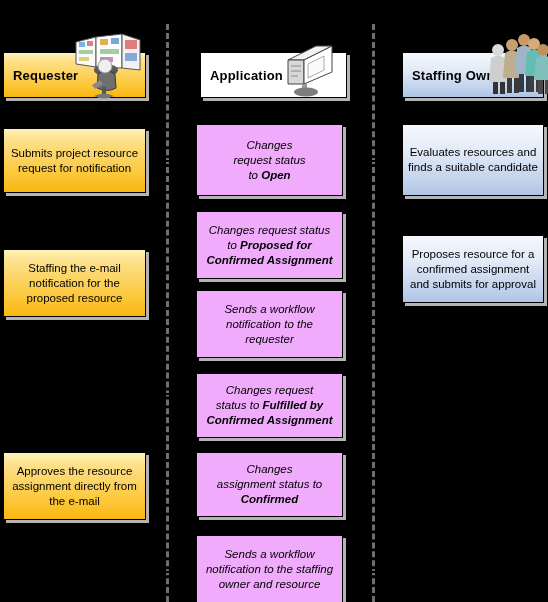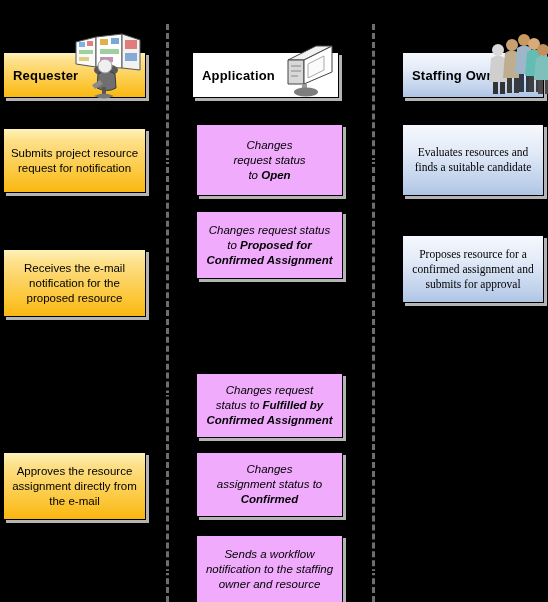--- a/index.html
+++ b/index.html
@@ -30,21 +30,20 @@
     z-index:5;
   }
   .node b{font-weight:bold;}
 
   .node.white{background:#f0abfc;font-style:italic;}
   .node.orange{
     background:linear-gradient(to bottom,#fdf3b8 0%,#fde08a 18%,#fcc83c 70%,#f9b711 100%);
   }
   .node.blue{
     background:linear-gradient(to bottom,#f5f8fd 0%,#e4ecf8 35%,#bdcfea 85%,#aec4e4 100%);
-    font-family:Liberation Serif, serif;
   }
 
   
   .lane-head{
     position:absolute;
     box-sizing:border-box;
     border:1px solid #000;
     box-shadow:3px 3px 0 rgba(190,190,190,0.95);
     z-index:6;
     display:flex;align-items:center;
@@ -102,21 +101,21 @@
       <rect x="65" y="23" width="12" height="8" fill="#86a9d8"></rect>
       <ellipse cx="46" cy="40" rx="12" ry="6" fill="#5a5a5a"></ellipse>
       <path d="M38 44 q8 -6 17 0 l1 14 q-9 5 -19 0 z" fill="#6f6f6f" stroke="#3a3a3a" stroke-width="1"></path>
       <circle cx="45" cy="36" r="7" fill="#efefef" stroke="#9a9a9a" stroke-width="1"></circle>
       <path d="M40 50 l-8 5 l3 4 l8 -5 z" fill="#8a8a8a"></path>
       <rect x="42" y="57" width="4" height="8" fill="#555"></rect>
       <path d="M34 66 q10 -5 20 0 q-10 5 -20 0" fill="#777"></path>
     </g>
   </svg>
 
-  <div class="lane-head white" style="left:192px;top:52px;width:147px;height:46px;">
+  <div class="lane-head white" style="left:200px;top:52px;width:147px;height:46px;">
     <span class="lh-label">Application</span>
   </div>
 
   <svg class="lane-art" style="left:278px;top:38px;" width="62" height="62" viewBox="0 0 62 62">
     <g>
       <polygon points="10,22 38,8 54,8 26,22" fill="#f2f2f2" stroke="#444" stroke-width="1"></polygon>
       <polygon points="10,22 26,22 26,46 10,46" fill="#d8d8d8" stroke="#444" stroke-width="1"></polygon>
       <polygon points="26,22 54,8 54,34 26,46" fill="#ffffff" stroke="#444" stroke-width="1"></polygon>
       <line x1="13" y1="28" x2="23" y2="28" stroke="#888" stroke-width="1"></line>
       <line x1="13" y1="33" x2="23" y2="33" stroke="#888" stroke-width="1"></line>
@@ -217,23 +216,26 @@
 
   <div class="node white" style="left:196px;top:211px;width:147px;height:68px;">
     <span>Changes request status<br>to <b>Proposed for<br>Confirmed Assignment</b></span>
   </div>
 
   <div class="node blue" style="left:402px;top:235px;width:142px;height:68px;">
     <span>Proposes resource for a confirmed assignment and submits for approval</span>
   </div>
 
   <div class="node orange" style="left:3px;top:249px;width:143px;height:68px;">
-    <span>Receives the e-mail notification for the proposed resource</span>
-  </div>
-
+    <span>Staffing the e-mail notification for the proposed resource</span>
+  </div>
+
+  <div class="node white" style="left:196px;top:290px;width:147px;height:68px;">
+    <span>Sends a workflow notification to the requester</span>
+  </div>
 
   <div class="node white" style="left:196px;top:373px;width:147px;height:65px;">
     <span>Changes request<br>status to <b>Fulfilled by<br>Confirmed Assignment</b></span>
   </div>
 
   <div class="node white" style="left:196px;top:452px;width:147px;height:65px;">
     <span>Changes<br>assignment status to<br><b>Confirmed</b></span>
   </div>
 
   <div class="node orange" style="left:3px;top:452px;width:143px;height:68px;">

